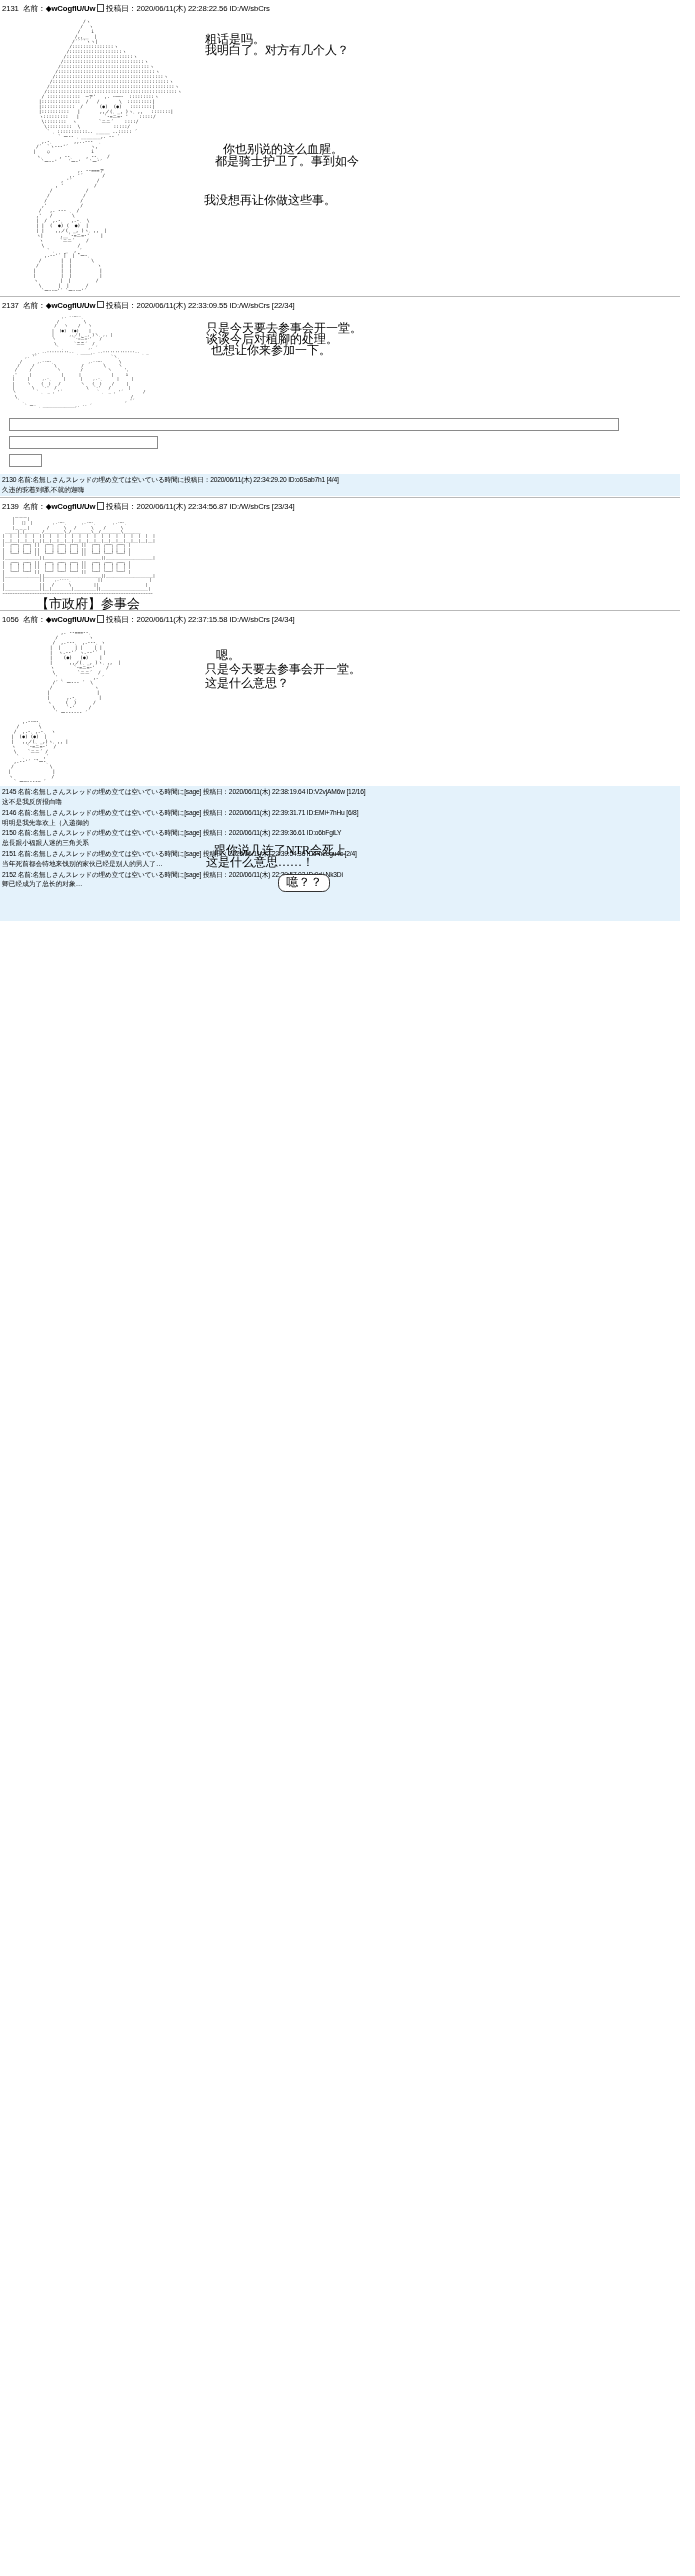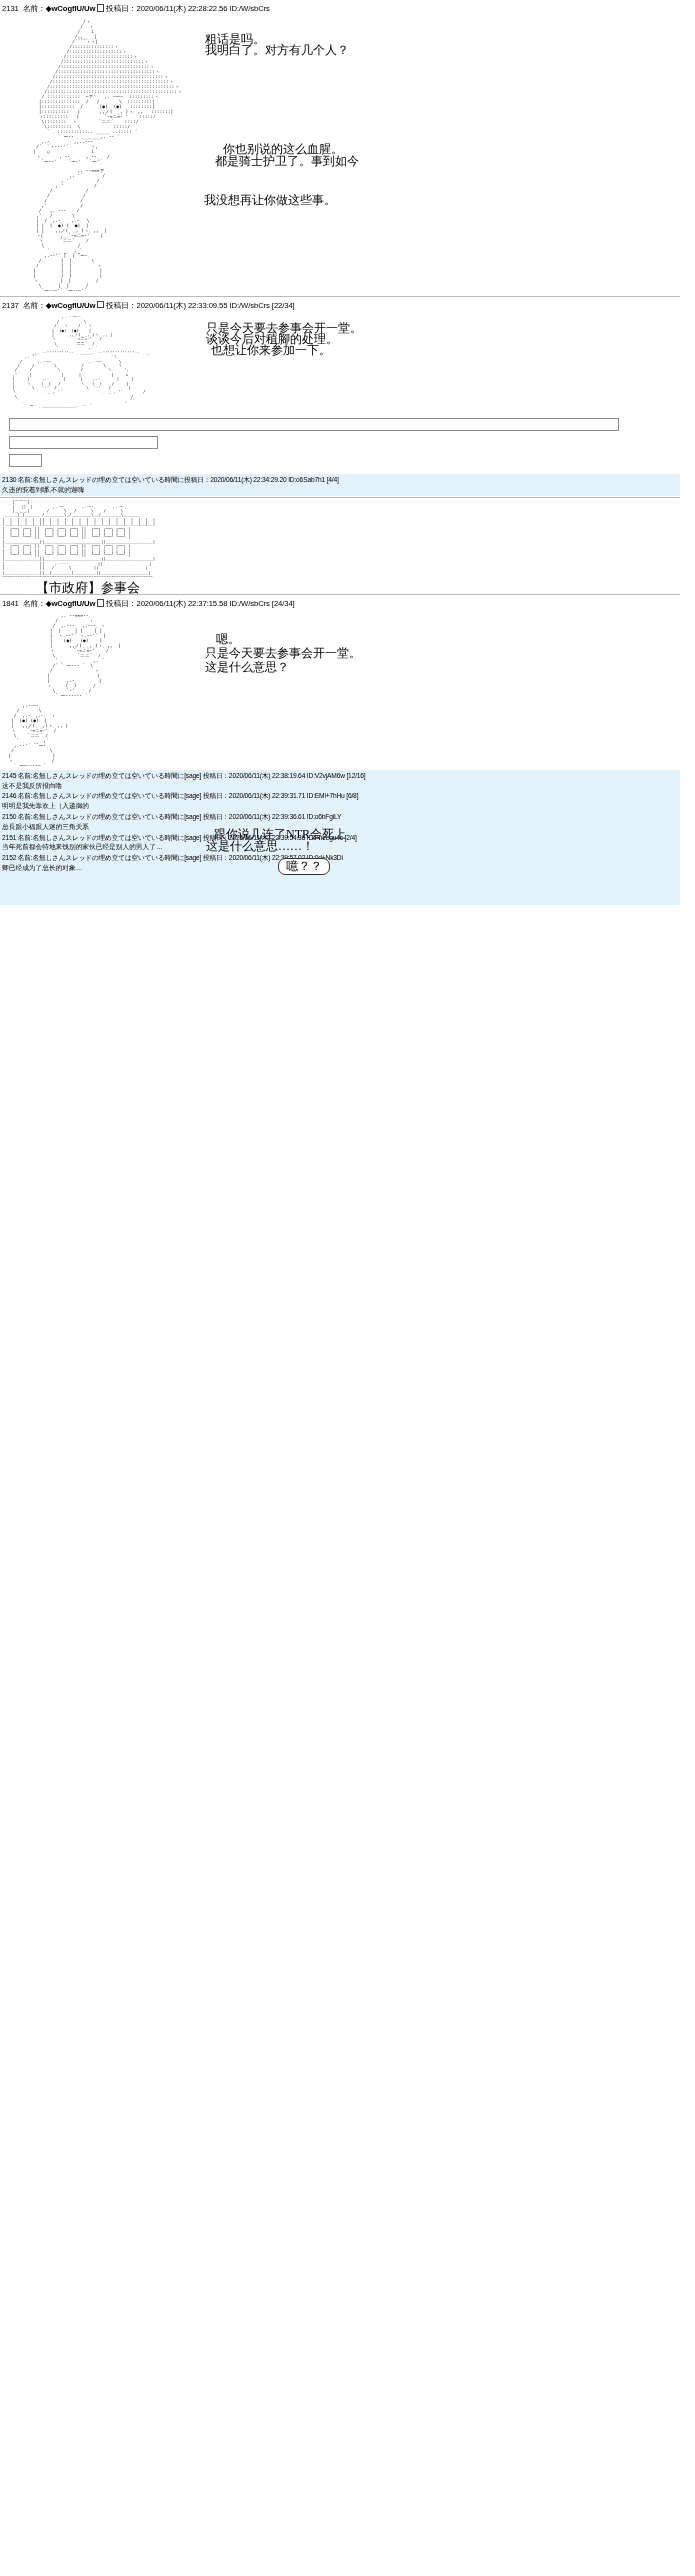--- a/index.html
+++ b/index.html
@@ -197,20 +197,23 @@
 
   <div class="strip">
     <div class="fhead">
       <span>2130</span>&nbsp;<span>名前:</span><span>名無しさんスレッドの埋め立ては空いている時間に</span><span>投稿日：</span><span>2020/06/11(木) 22:34:29.20</span>&nbsp;<span>ID:o6Sab7h1</span>&nbsp;<span>[4/4]</span>
     </div>
     <div class="fbody">久违的驼着到哪,不就的迦嗨</div>
   </div>
 
   <div class="seg">
     <hr class="rule">
+    <div class="post-head">
+      <span class="num">2139</span><span>名前：</span><span class="trip">◆wCogflU/Uw</span><span class="box"></span><span>投稿日：</span><span>2020/06/11(木) 22:34:56.87</span>&nbsp;<span>ID:/W/sbCrs</span>&nbsp;<span>[23/34]</span>
+    </div>
     <div class="aa small">     |￣￣￣|                                                      
      |  ［］ |        ,.-─-、     ,.-─-、      ,.-─-、           
      |＿＿＿|       /      \   /      \    /      \          
   _____|_|______ /________\_/________\__/________\_______
  |  |  |  |  |  ||  |  |  |  |  |  |  |  |  |  |  |  |  |  |  |
  |__|__|__|__|__||__|__|__|__|__|__|__|__|__|__|__|__|__|__|__|
  |  ┌──┐ ┌──┐ ||  ┌──┐ ┌──┐ ┌──┐ ||  ┌──┐ ┌──┐ ┌──┐ |
  |  │  │ │  │ ||  │  │ │  │ │  │ ||  │  │ │  │ │  │ |
  |  └──┘ └──┘ ||  └──┘ └──┘ └──┘ ||  └──┘ └──┘ └──┘ |
  |______________||_______________________||___________________|
@@ -221,21 +224,21 @@
  |              ||    ,.-‐‐-、          ||                   |
  |              ||   /      \         ||                   |
  |______________||__|________|_________||___________________|
  ~~~~~~~~~~~~~~~~~~~~~~~~~~~~~~~~~~~~~~~~~~~~~~~~~~~~~~~~~~~~~</div>
     <div class="caption">【市政府】参事会</div>
   </div>
 
   <div class="seg">
     <hr class="rule">
     <div class="post-head">
-      <span class="num">1841</span><span>名前：</span><span class="trip">◆wCogflU/Uw</span><span class="box"></span><span>投稿日：</span><span>2020/06/11(木) 22:37:15.58</span>&nbsp;<span>ID:/W/sbCrs</span>&nbsp;<span>[24/34]</span>
+      <span class="num">1056</span><span>名前：</span><span class="trip">◆wCogflU/Uw</span><span class="box"></span><span>投稿日：</span><span>2020/06/11(木) 22:37:15.58</span>&nbsp;<span>ID:/W/sbCrs</span>&nbsp;<span>[24/34]</span>
     </div>
     <div class="dlg" style="left:216px;top:39px;">嗯。</div>
     <div class="dlg" style="left:205px;top:53px;">只是今天要去参事会开一堂。</div>
     <div class="dlg" style="left:205px;top:67px;">这是什么意思？</div>
     <div class="aa">                      ,. -‐===‐-、
                     /           ヽ
                    /  ,.-‐-、 ,.-‐-、ヽ
                   |  |     | |    | |
                   |  ヽ.-‐'´ ヽ.-‐'´  |
                   |    (●)   (●)    |

